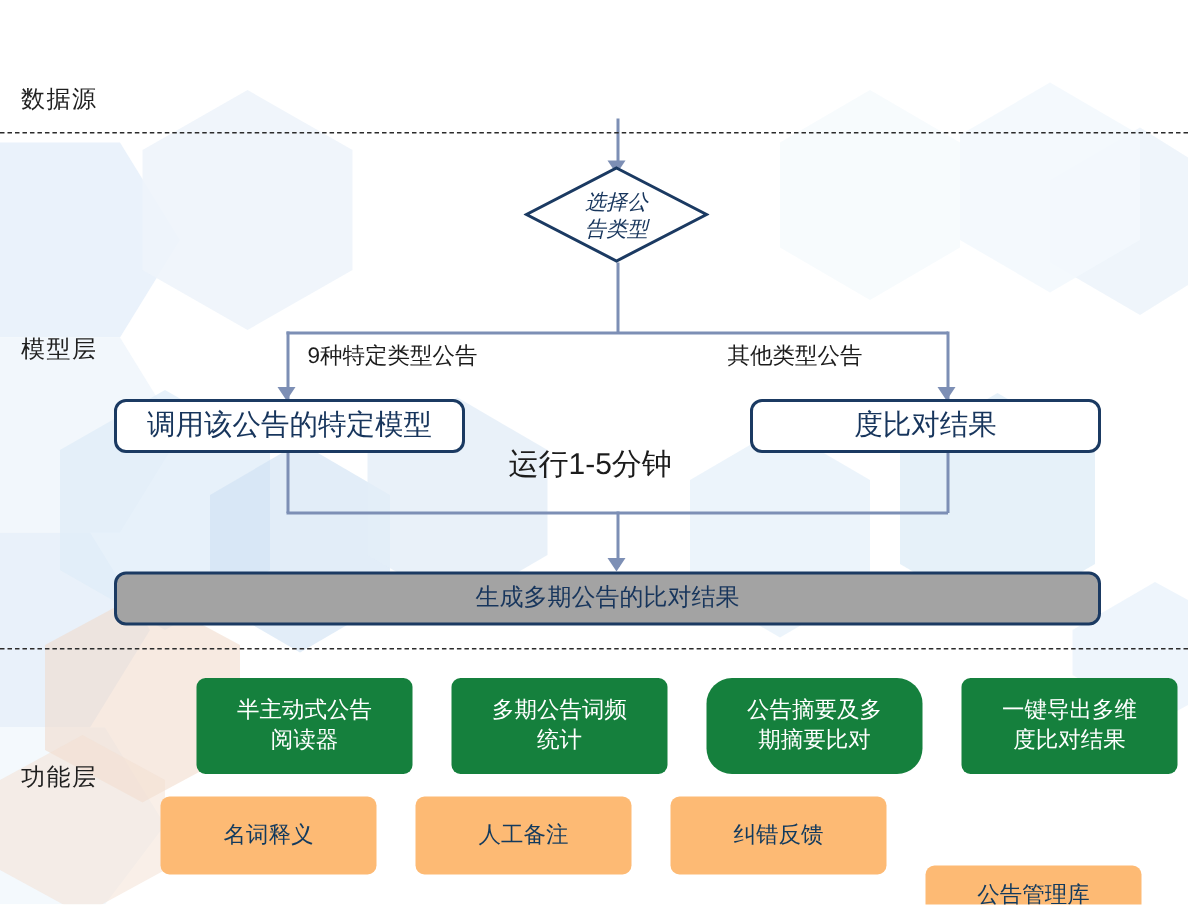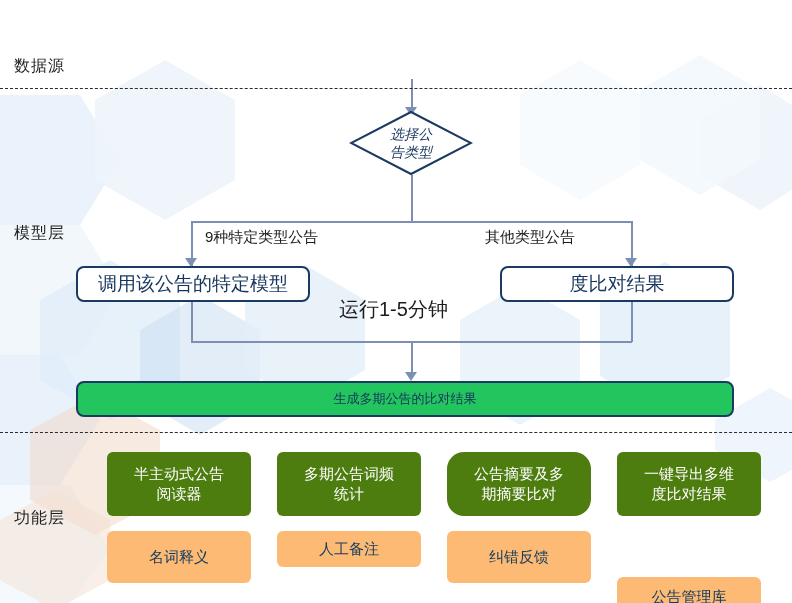--- a/index.html
+++ b/index.html
@@ -86,23 +86,23 @@
     padding: 4px 10px;
   }
   .box-model {
     border: 2px solid #1b3a62;
     background: #ffffff;
     color: #17355c;
     font-size: 19px;
   }
   .box-result {
     border: 2px solid #1b3a62;
-    background: #22c55e;
-    color: #17355c;
-    font-size: 13px;
+    background: #a3a3a3;
+    color: #17355c;
+    font-size: 16px;
   }
 
   
   .diamond-wrap {
     position: absolute;
     z-index: 6;
     font-style: italic;
   }
   .diamond-shape {
     position: absolute;
@@ -139,22 +139,23 @@
     align-items: center;
     justify-content: center;
     text-align: center;
     border-radius: 6px;
     font-size: 15px;
     line-height: 1.35;
     z-index: 6;
     padding: 2px 6px;
   }
   .tile-primary {
-    background: #4d7c0f;
+    background: #15803d;
     color: #ffffff;
+    margin-left: 24px;
   }
   .tile-secondary {
     background: #fdba74;
     color: #123a5e;
   }
 </style>
 </head>
 <body>
 
 <div class="canvas">
@@ -251,21 +252,21 @@
   <div class="tile tile-primary" style="left:617px; top:452px; width:144px; height:64px;justify-content:center;">
     <div>
       <div>一键导出多维</div>
       <div>度比对结果</div>
     </div>
   </div>
 
   <div class="tile tile-secondary" style="left:107px; top:531px; width:144px; height:52px;">
     <span>名词释义</span>
   </div>
-  <div class="tile tile-secondary" style="left:277px; top:531px; width:144px; height:36px;">
+  <div class="tile tile-secondary" style="left:277px; top:531px; width:144px; height:52px;">
     <span>人工备注</span>
   </div>
   <div class="tile tile-secondary" style="left:447px; top:531px; width:144px; height:52px;font-family:Liberation Serif, serif;">
     <span>纠错反馈</span>
   </div>
   <div class="tile tile-secondary" style="left:617px; top:531px; width:144px; height:40px;margin-top:46px;">
     <span>公告管理库</span>
   </div>
 
 </div>

